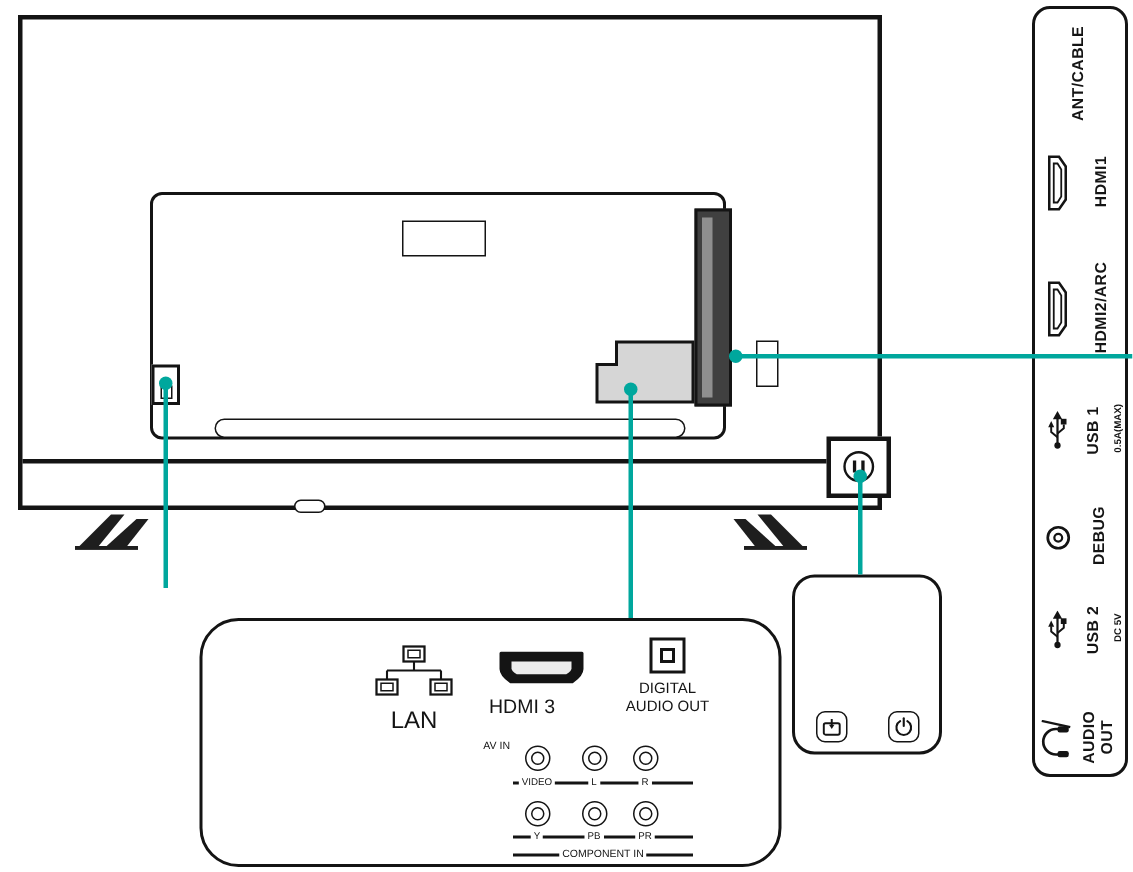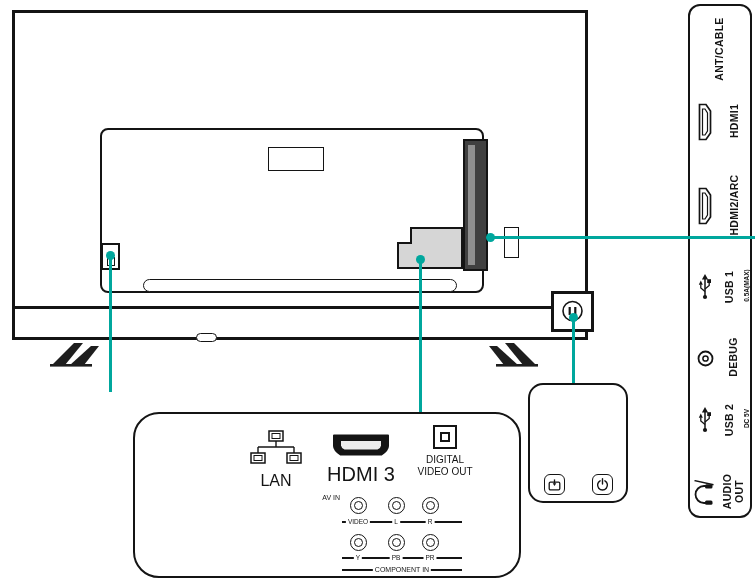--- a/index.html
+++ b/index.html
@@ -142,26 +142,26 @@
     <rect x="6" y="25.5" width="8" height="5" fill="none" stroke="#141414" stroke-width="1"></rect>
     <rect x="39" y="23" width="14" height="10" fill="#fff" stroke="#141414" stroke-width="1.5"></rect>
     <rect x="42" y="25.5" width="8" height="5" fill="none" stroke="#141414" stroke-width="1"></rect>
   </svg>
   <div class="abs" style="left:105px;top:58px;width:72px;text-align:center;font-size:16px;">LAN</div>
 
   <svg class="abs" style="left:196px;top:19px;" width="60" height="26" viewBox="0 0 60 26">
     <path d="M3,2.5 H57 V13 Q57,17 50.5,21.5 H9.5 Q3,17 3,13 Z" fill="#141414" stroke="#141414" stroke-width="2" stroke-linejoin="round"></path>
     <path d="M10,8 H50 V12.5 Q50,14.5 46.5,16.5 H13.5 Q10,14.5 10,12.5 Z" fill="#ececec"></path>
   </svg>
-  <div class="abs" style="left:191px;top:49px;width:70px;text-align:center;font-size:20px;">HDMI 3</div>
+  <div class="abs" style="left:191px;top:49px;width:70px;font-size:13px;">HDMI 3</div>
 
   <div class="abs" style="left:298px;top:11px;width:24px;height:24px;border:2px solid #141414;">
     <div class="abs" style="left:5px;top:5px;width:10px;height:10px;border:2px solid #141414;"></div>
   </div>
-  <div class="abs" style="left:275px;top:40px;width:70px;text-align:center;font-size:10px;line-height:12px;">DIGITAL VIDEO OUT</div>
+  <div class="abs" style="left:275px;top:40px;width:70px;text-align:center;font-size:10px;line-height:12px;">DIGITAL AUDIO OUT</div>
 
   <div class="abs" style="left:177px;top:80px;width:28px;text-align:right;font-size:7px;">AV IN</div>
 
   <div class="abs" style="left:205px;top:75px;width:124px;height:86px;">
     <div class="jack" style="left:9.5px;top:7.5px;"></div>
     <div class="jack" style="left:47.5px;top:7.5px;"></div>
     <div class="jack" style="left:81.5px;top:7.5px;"></div>
     <div class="jline" style="left:2px;top:32px;width:120px;"></div>
     <span class="jlab" style="left:18px;top:28.5px;">VIDEO</span>
     <span class="jlab" style="left:56px;top:28.5px;">L</span>

